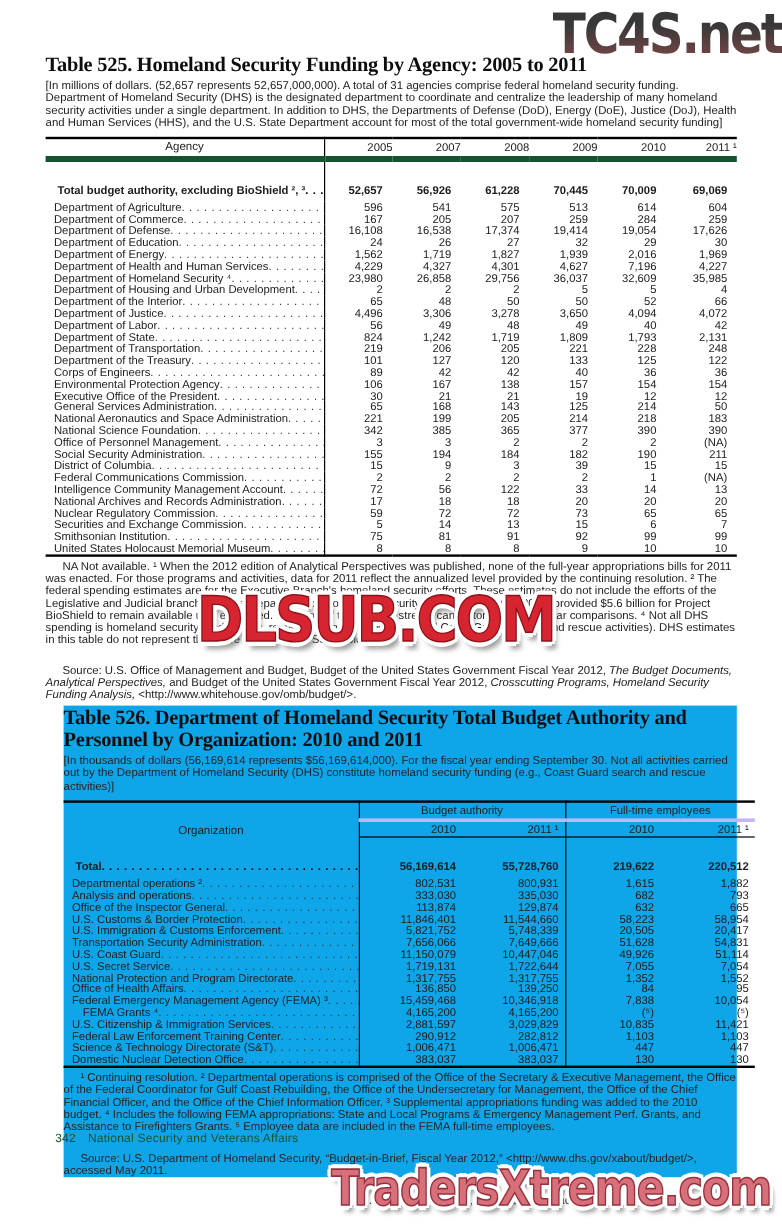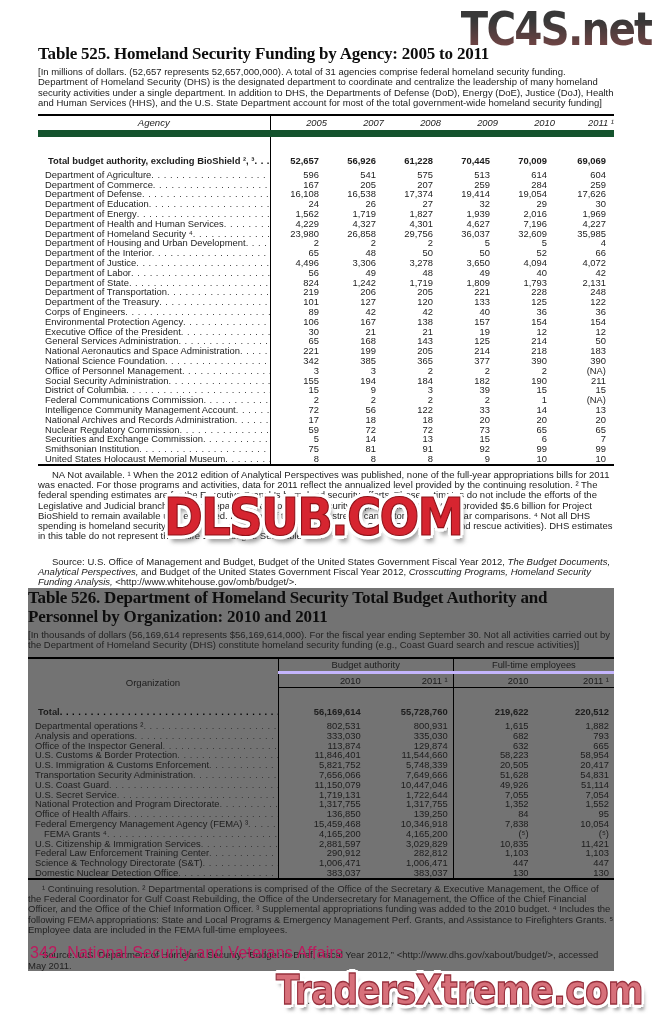--- a/index.html
+++ b/index.html
@@ -7,21 +7,21 @@
     width:652px; height:1024px;
     background:#ffffff;
     font-family:"Liberation Sans", sans-serif;
     color:#1c1c1c;
     position:relative;
     overflow:hidden;
     -webkit-font-smoothing:antialiased;
   }
   .sec { position:relative; }
   .sec1 { padding:44px 38px 0; }
-  .sec2 { position:absolute; top:588px; left:28px; right:38px; background:#737373; }
+  .sec2 { position:absolute; top:588px; left:53px; right:38px; background:#0ea5e9; }
 
   h1.t-title {
     font-family:"Liberation Serif", serif;
     font-weight:700;
     font-size:17px;
     line-height:19px;
     letter-spacing:-0.2px;
     color:#0d0d0d;
     margin:0 0 4px 0;
   }
@@ -29,21 +29,21 @@
     font-size:9.5px;
     line-height:10.3px;
     margin:0 0 6px 0;
     color:#222;
   }
 
   table { width:100%; border-collapse:collapse; table-layout:fixed; }
   table.datatable { border-top:2px solid #000; border-bottom:2px solid #000; }
   th, td { padding:0; font-size:9.4px; line-height:9.8px; vertical-align:bottom; }
   thead th { font-weight:400; }
-  .t525 thead th { border-bottom:7px solid #14532d; padding:2px 0 2px;font-style:italic; }
+  .t525 thead th { border-bottom:5px solid #14532d; padding:2px 0 2px; }
   th.org { text-align:center; font-size:9.6px; }
   th.grp { text-align:center; border-bottom:3px solid #c4b5fd; padding:1.5px 0; }
   tr.yr-row th { border-bottom:1px solid #000; padding:1.5px 0; }
   th.num, td.num { text-align:right; padding-right:8px; }
   .t526 th.num, .t526 td.num { padding-right:5px; }
   td.lbl { padding-left:7px; }
   .divR { border-right:1px solid #000; }
   tr.total-row td { font-weight:700; padding-top:19px; padding-bottom:4px; }
   tr.total-row td.lbl { padding-left:10px; }
   td.lbl .lblwrap { display:flex; align-items:baseline; }
@@ -63,22 +63,22 @@
     text-indent:14px;
     color:#222;
     text-align:left;
   }
   .src { margin-top:15px; }
   .src .ital { font-style:italic; }
   .sec2 h1.t-title { margin-top:0; }
 
   
   .footer {
-    position:absolute; left:30px; top:944px;
-    font-size:16px; color:#be185d; letter-spacing:0.2px;
+    position:absolute; left:46px; top:944px;
+    font-size:10px; color:#14532d; letter-spacing:0.2px;
   }
   .footer .pg { margin-right:10px; }
   .census {
     position:absolute; left:300px; top:995px;
     font-size:10px; color:#333; white-space:nowrap;
   }
 
   
   .wm { position:absolute; font-weight:700; white-space:nowrap; z-index:9; pointer-events:none; }
   .wm-top {

